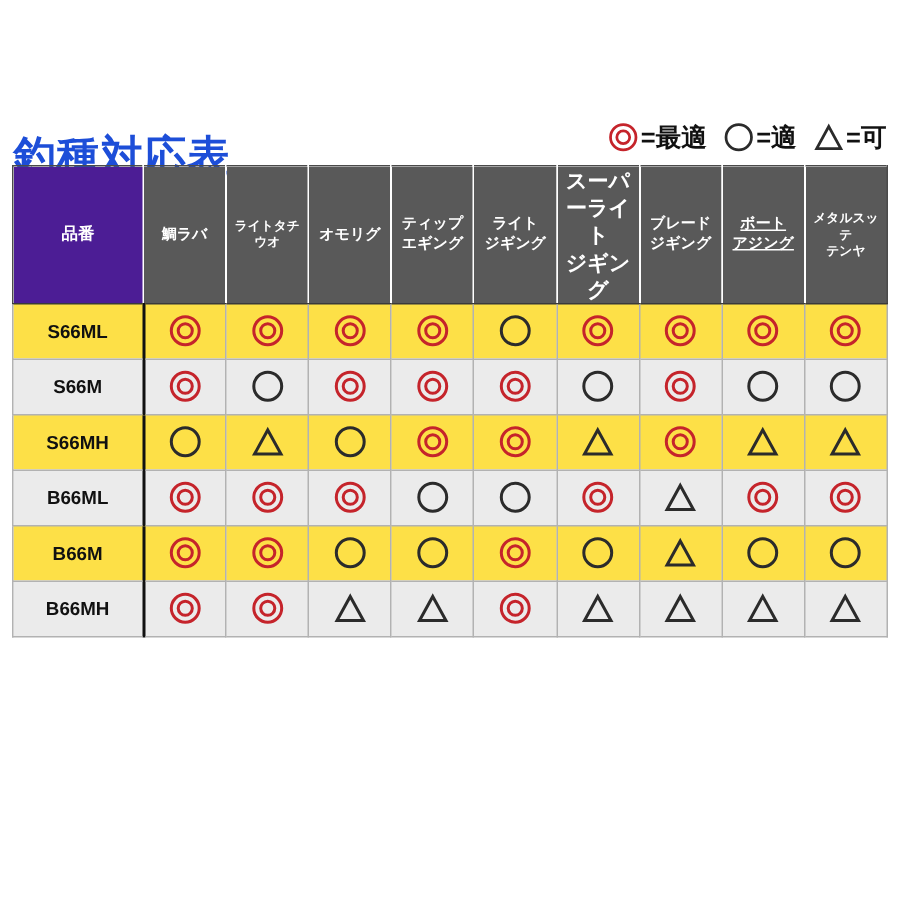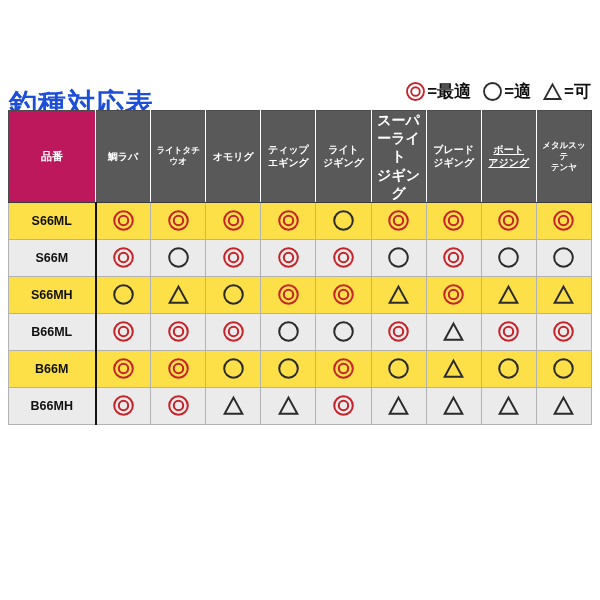--- a/index.html
+++ b/index.html
@@ -55,21 +55,21 @@
     text-align: center;
     vertical-align: middle;
     border-right: 1px solid #ffffff;
     border-bottom: 1px solid #3a3a3a;
     white-space: pre-line;
     line-height: 1.3;
     padding: 0 1px;
     overflow: hidden;
   }
   table.compat th:last-child { border-right: 1px solid #4a4a4a; }
-  table.compat th.model-col { background: #be185d; font-size: 11px; }
+  table.compat th.model-col { background: #4c1d95; font-size: 11px; }
   table.compat td {
     height: 36px;
     text-align: center;
     vertical-align: middle;
     border: 1px solid #b2b2b2;
     padding: 0;
   }
   table.compat td.model {
     font-weight: bold;
     font-size: 12.5px;

